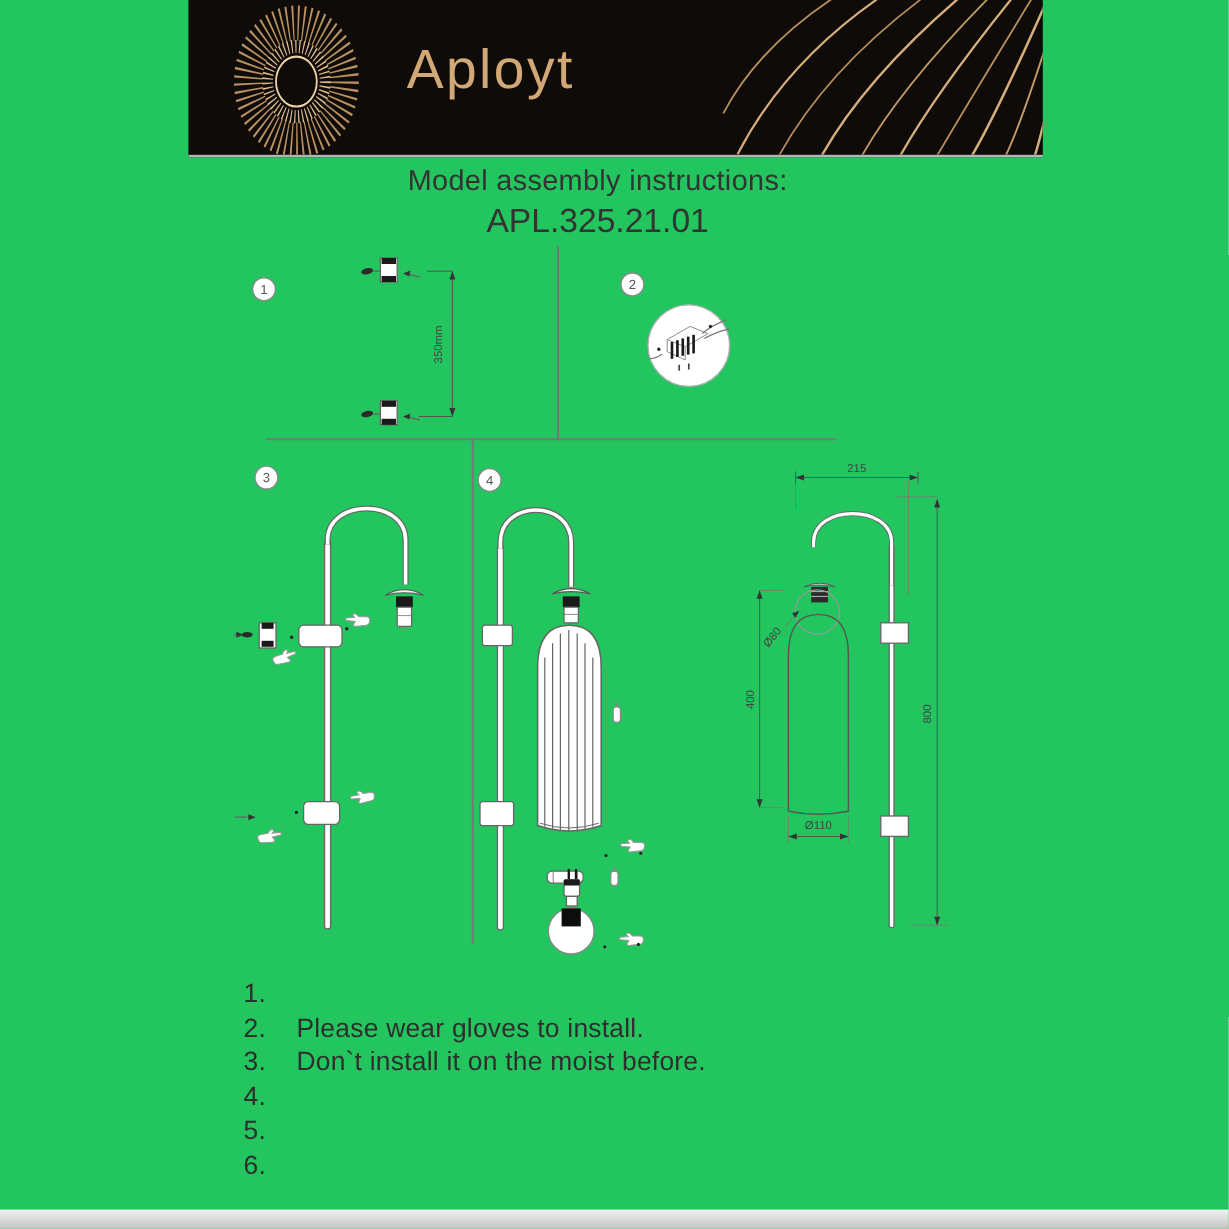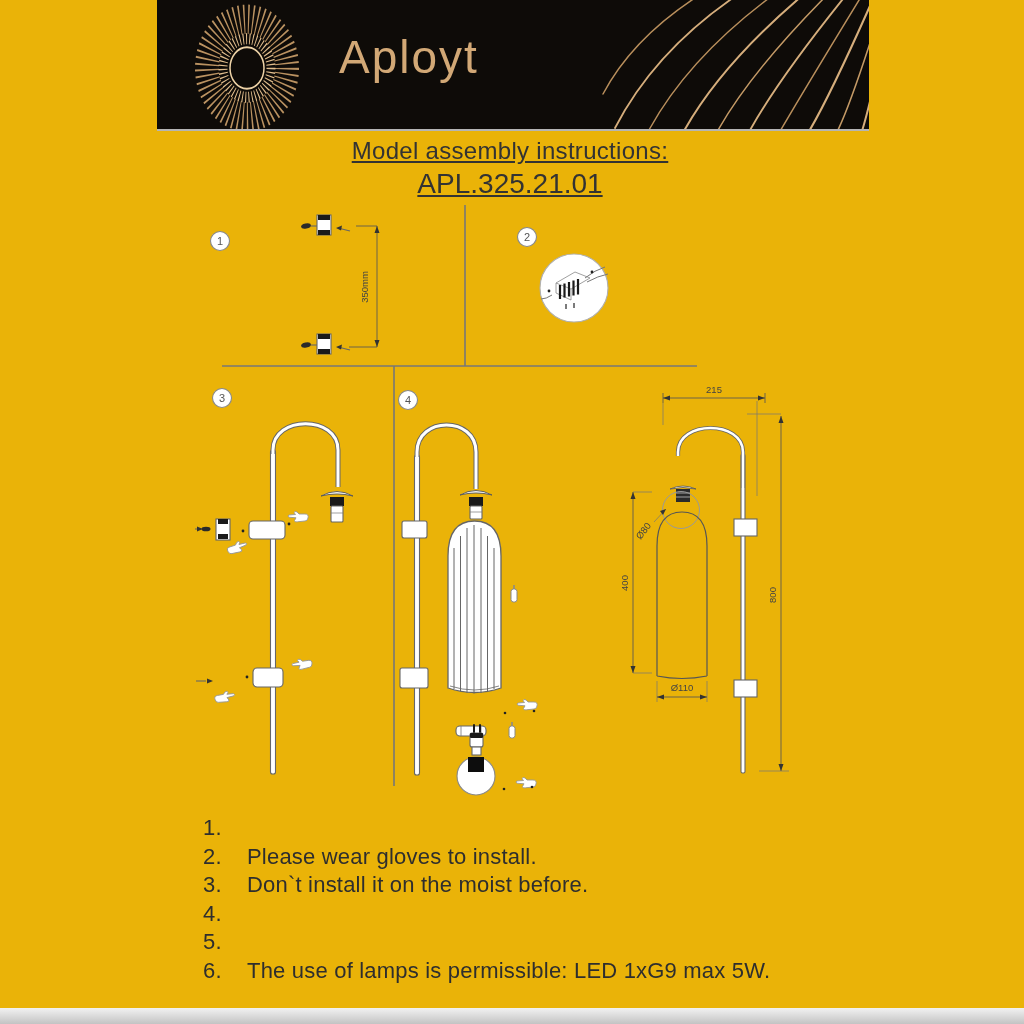--- a/index.html
+++ b/index.html
@@ -1,29 +1,29 @@
 <!DOCTYPE html>
 <html><head>
 <meta charset="utf-8">
 <style>
   html,body{margin:0;padding:0;}
   body{width:1024px;height:1024px;position:relative;background:#fff;
        font-family:"Liberation Sans",sans-serif;overflow:hidden;}
-  .canvas{position:absolute;inset:0;background:#eab308;}
+  .canvas{position:absolute;inset:0;background:#22c55e;}
 
   
   .band{position:absolute;left:157px;top:0;width:712px;height:129px;
         background:#0e0b08;overflow:hidden;border-bottom:2px solid #b5b5b5;}
   .band svg{position:absolute;inset:0;}
   .brand{position:absolute;left:182px;top:30px;font-size:46px;font-weight:300;
          letter-spacing:2px;color:#d2a876;}
 
   
-  .title-wrap{position:absolute;left:154px;top:137px;width:712px;
-              text-align:center;color:#333;text-decoration:underline;}
+  .title-wrap{position:absolute;left:142px;top:137px;width:712px;
+              text-align:center;color:#333;}
   .t1{font-size:24px;letter-spacing:.3px;}
   .t2{font-size:28px;margin-top:3px;}
 
   
   .diagram{position:absolute;left:0;top:200px;}
   .ln{stroke:#666;stroke-width:1.1;fill:none;}
   .fw{fill:#fff;stroke:#666;stroke-width:1.1;}
   .tube{stroke:#666;stroke-width:5;fill:none;}
   .tubei{stroke:#fff;stroke-width:3;fill:none;}
   .tube2{stroke:#666;stroke-width:4.2;fill:none;}
@@ -300,18 +300,17 @@
       <span>Don`t install it on the moist before.</span>
     </div>
     <div class="item">
       <span class="num">4.</span>
     </div>
     <div class="item">
       <span class="num">5.</span>
     </div>
     <div class="item">
       <span class="num">6.</span>
-      <span>The use of lamps is permissible: LED 1xG9 max 5W.</span>
     </div>
   </div>
 
   <div class="bottom-strip"></div>
 </div>
 
 </body></html>

